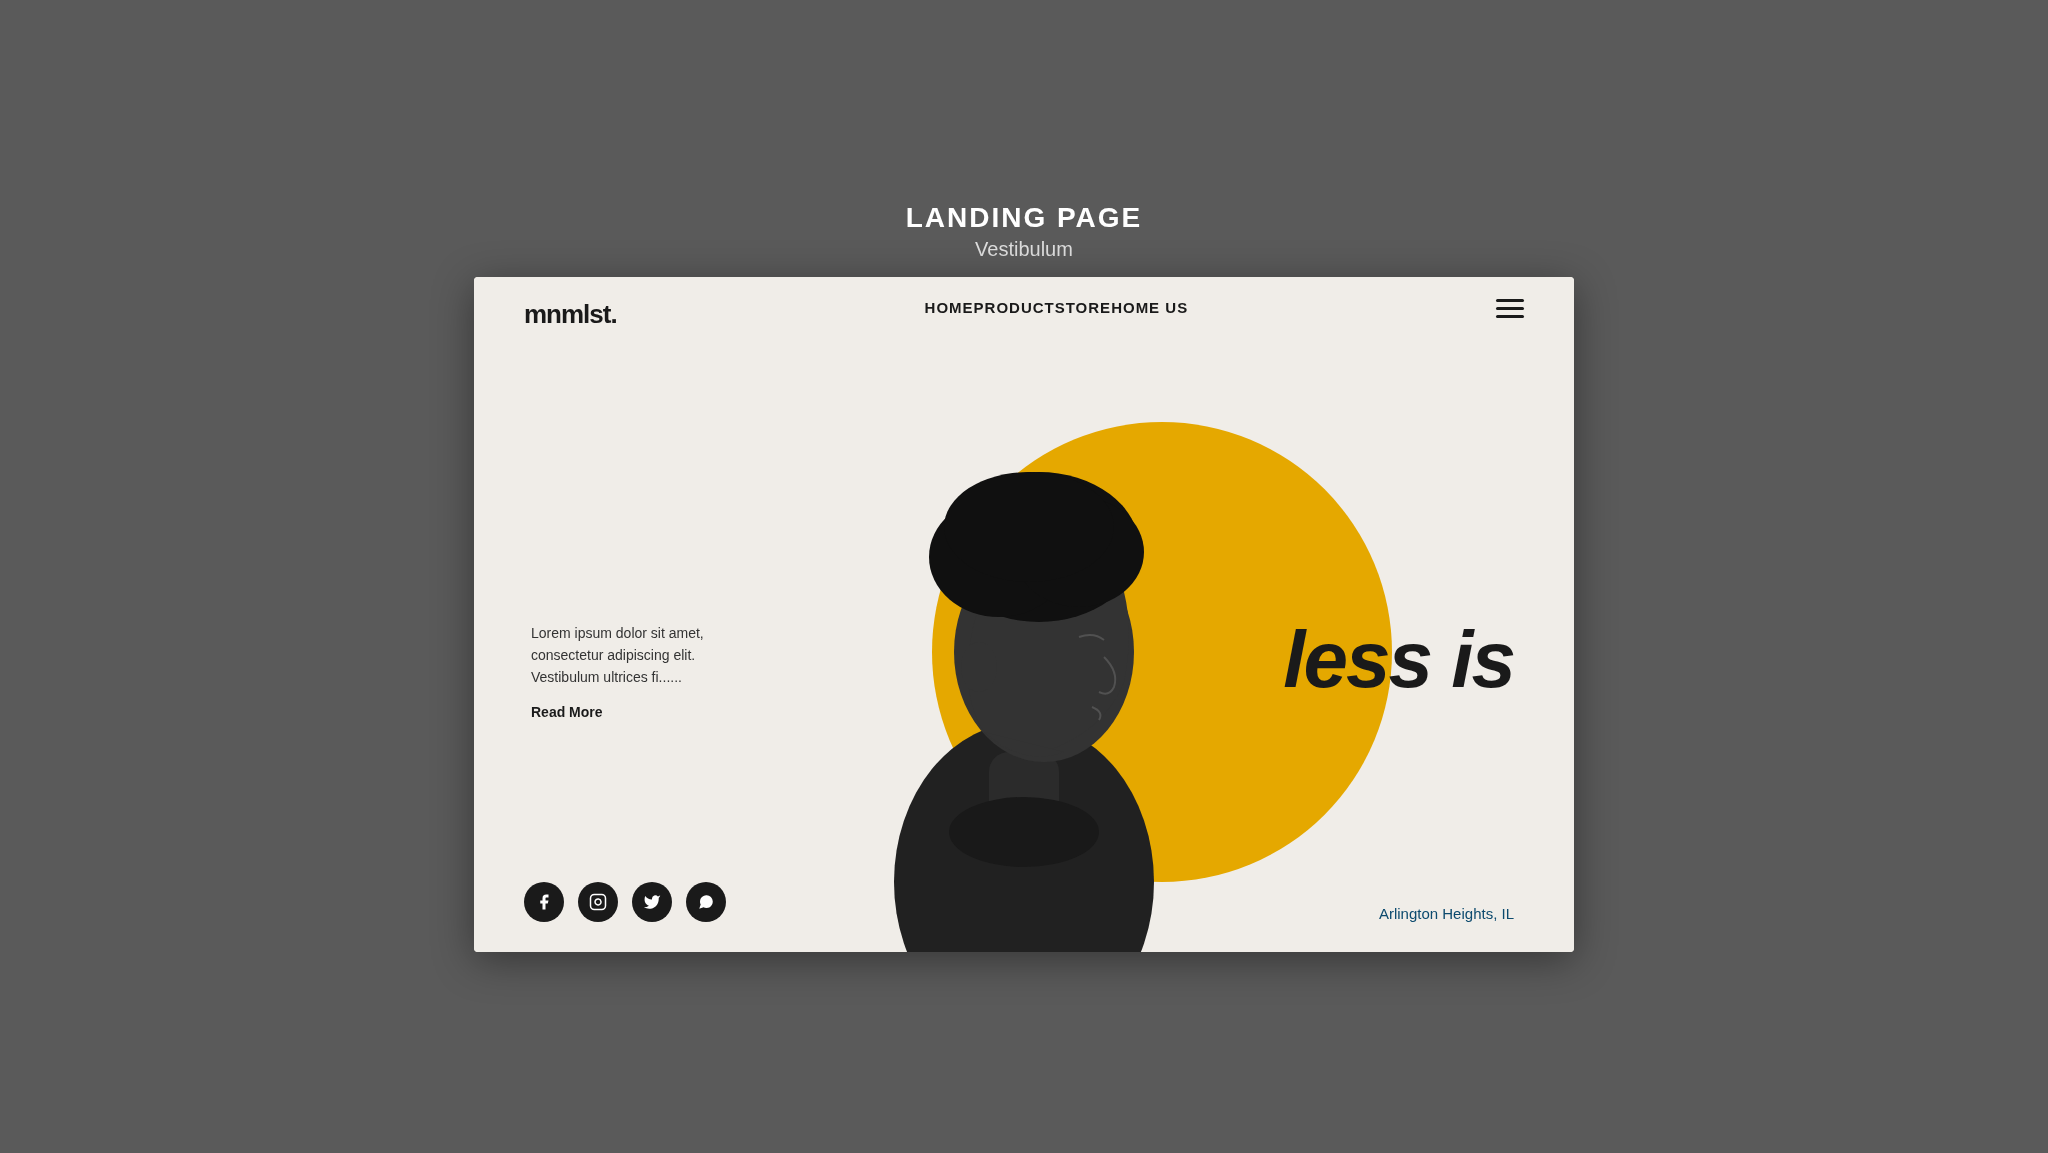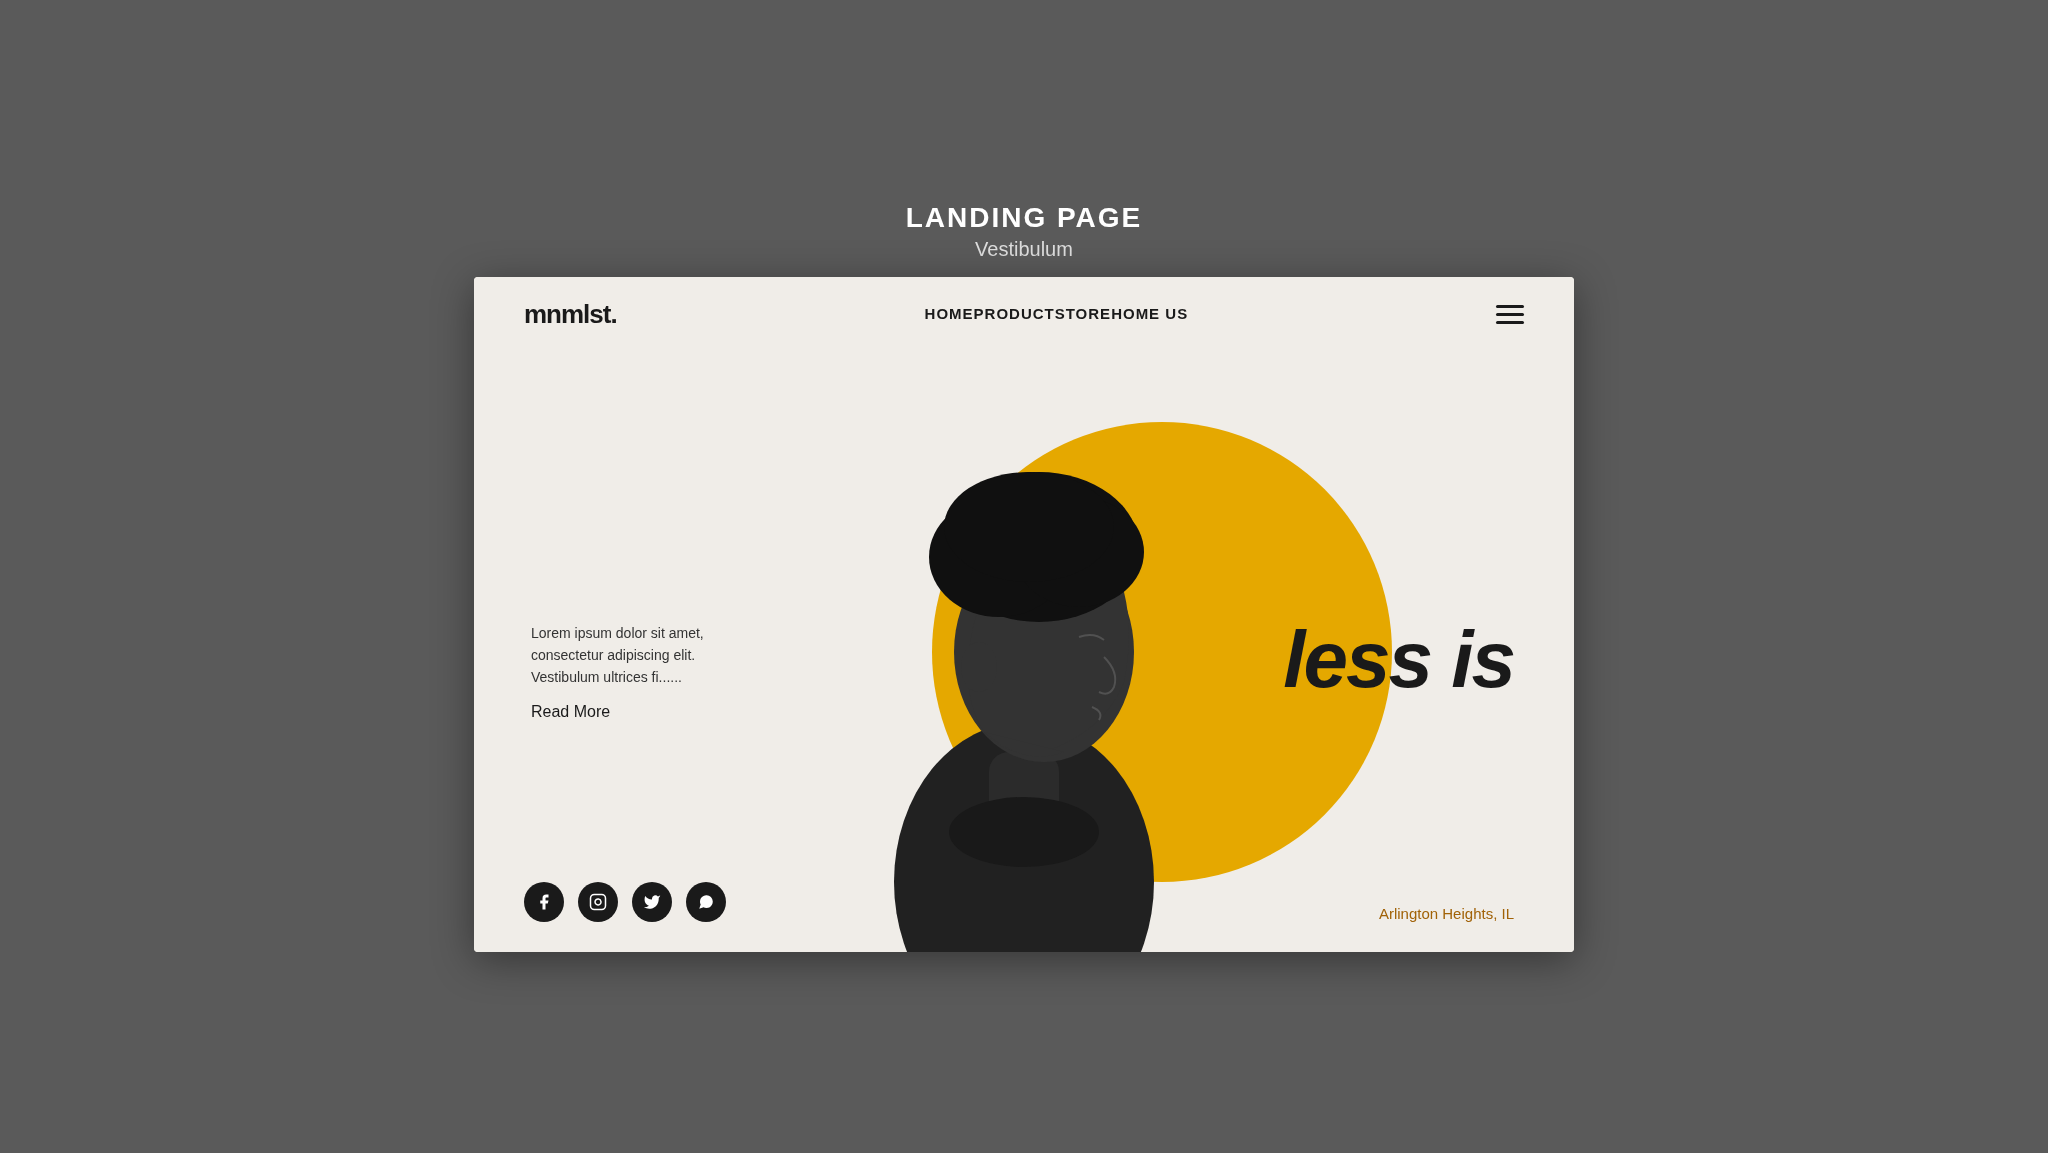--- a/index.html
+++ b/index.html
@@ -40,21 +40,20 @@
       background: #f0ede8;
       border-radius: 4px;
       overflow: hidden;
       box-shadow: 0 8px 40px rgba(0,0,0,0.4);
       position: relative;
     }
 
     
     .nav {
       display: flex;
-      align-items: center;
       justify-content: space-between;
       padding: 22px 50px;
       background: #f0ede8;
       position: relative;
       z-index: 10;
     }
 
     .nav-logo {
       font-size: 26px;
       font-weight: 900;
@@ -123,22 +122,22 @@
     }
 
     .left-text p {
       font-size: 14px;
       color: #333;
       line-height: 1.6;
       margin-bottom: 14px;
     }
 
     .read-more {
-      font-size: 16px;
-      font-weight: 400;
+      font-size: 14px;
+      font-weight: 700;
       color: #1a1a1a;
       text-decoration: none;
       cursor: pointer;
     }
 
     
     .tagline {
       position: absolute;
       right: 60px;
       top: 50%;
@@ -179,21 +178,21 @@
       font-size: 16px;
       font-weight: bold;
     }
 
     
     .location {
       position: absolute;
       bottom: 30px;
       right: 60px;
       font-size: 15px;
-      color: #a16207;
+      color: #0c4a6e;
       z-index: 10;
     }
 
     
     .photo-area {
       position: absolute;
       left: 50%;
       transform: translateX(-50%);
       top: 0;
       width: 420px;

